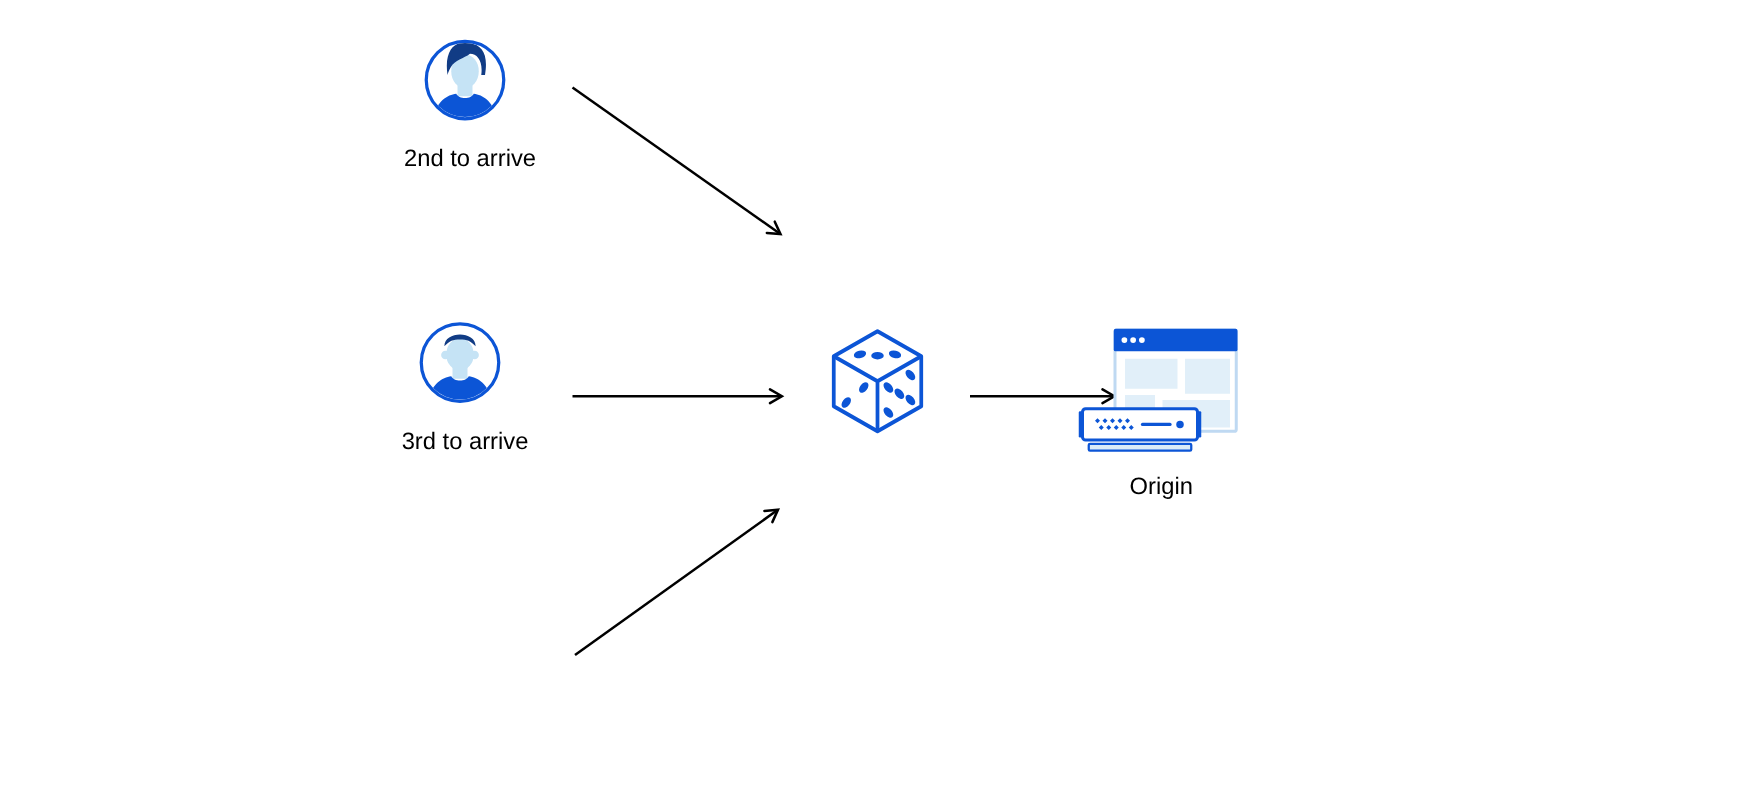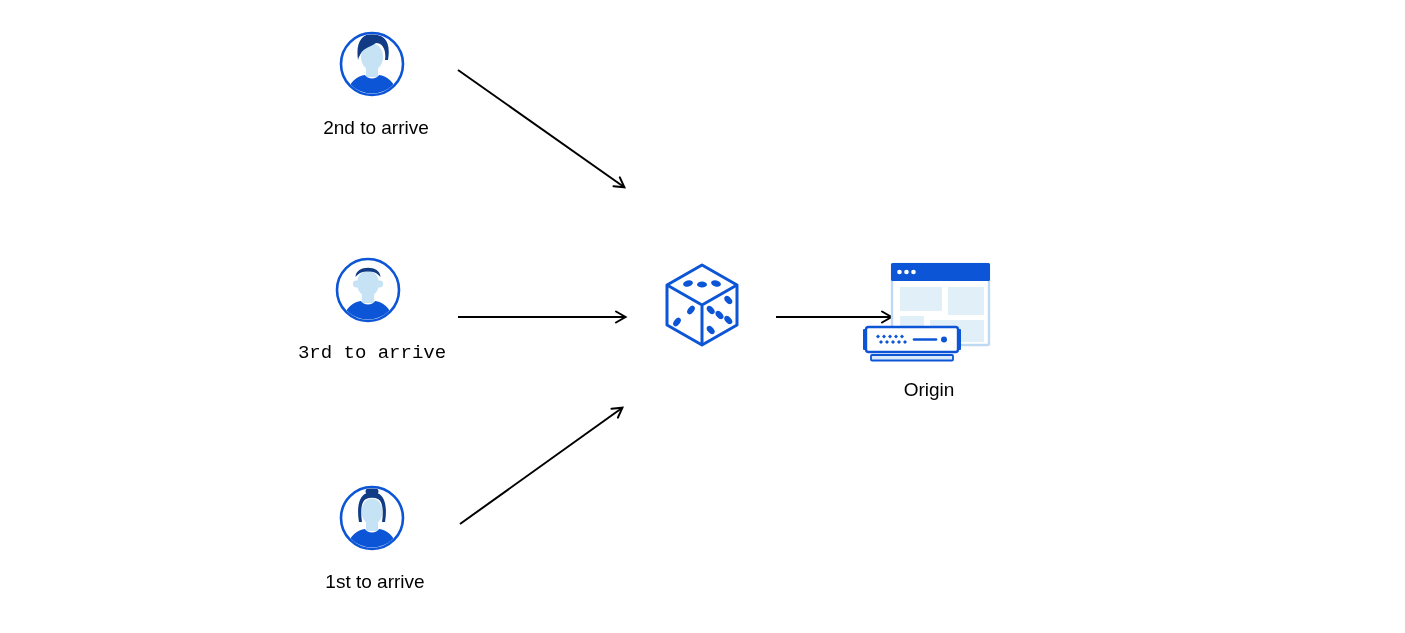--- a/index.html
+++ b/index.html
@@ -83,41 +83,23 @@
       <circle cx="34" cy="34" r="31" class="fill-white stroke-blue" stroke-width="2.6"></circle>
       <g clip-path="url(#clipB)">
         <rect x="28" y="34" width="12" height="13" class="fill-face"></rect>
         <path d="M8,68 C10,52 19,46 27,45 C29,49.5 39,49.5 41,45 C49,46 58,52 60,68 Z" class="fill-blue"></path>
         <circle cx="22.3" cy="28" r="3.4" class="fill-face"></circle>
         <circle cx="45.7" cy="28" r="3.4" class="fill-face"></circle>
         <ellipse cx="34" cy="27.5" rx="11" ry="13" class="fill-face"></ellipse>
         <path d="M21.5,21 C21.5,8.5 46.5,8.5 46.5,21 C42.5,16.5 39.5,15.5 34,15.5 C28.5,15.5 25.5,16.5 21.5,21 Z" class="fill-navy"></path>
       </g>
     </svg>
-    <div class="node-label" style="left:38px;top:86px;font-family:Liberation Mono, monospace;">3rd to arrive</div>
+    <div class="node-label" style="left:38px;top:86px;">3rd to arrive</div>
   </div>
 
-  <div class="node" style="left:338px;top:484px;">
-    <svg width="68" height="68" viewBox="0 0 68 68">
-      <defs>
-          <clipPath id="clipC">
-            <circle cx="34" cy="34" r="29.6"></circle>
-          </clipPath>
-        </defs>
-      <circle cx="34" cy="34" r="31" class="fill-white stroke-blue" stroke-width="2.6"></circle>
-      <g clip-path="url(#clipC)">
-        <rect x="28" y="34" width="12" height="13" class="fill-face"></rect>
-        <path d="M8,68 C10,52 19,46 27,45 C29,49.5 39,49.5 41,45 C49,46 58,52 60,68 Z" class="fill-blue"></path>
-        <ellipse cx="34" cy="27.5" rx="10.5" ry="13" class="fill-face"></ellipse>
-        <path d="M21,38 C18.5,24 21,12 28,9.5 C32,8 36,8 40,9.5 C47,12 49.5,24 47,38 L44,38 C45.8,26 44.5,17.5 40,15 C36.3,13.2 31.7,13.2 28,15 C23.5,17.5 22.2,26 24,38 Z" class="fill-navy"></path>
-        <ellipse cx="34" cy="7.5" rx="6.5" ry="5" class="fill-navy"></ellipse>
-      </g>
-    </svg>
-    <div class="node-label" style="left:37px;top:86px;">1st to arrive</div>
-  </div>
 
   <div class="node" style="left:664px;top:262px;">
     <svg width="76" height="86" viewBox="0 0 76 86">
       <path d="M38,3 L73,23 L73,63 L38,83 L3,63 L3,23 Z" class="fill-white stroke-blue" stroke-width="3" stroke-linejoin="round"></path>
       <path d="M3,23 L38,43 L73,23 M38,43 L38,83" fill="none" class="stroke-blue" stroke-width="3" stroke-linejoin="round"></path>
 
       <ellipse cx="24" cy="21.5" rx="5" ry="3" class="fill-blue" transform="rotate(-14 24 21.5)"></ellipse>
       <ellipse cx="38" cy="22.5" rx="5" ry="3" class="fill-blue"></ellipse>
       <ellipse cx="52" cy="21.5" rx="5" ry="3" class="fill-blue" transform="rotate(14 52 21.5)"></ellipse>
 

